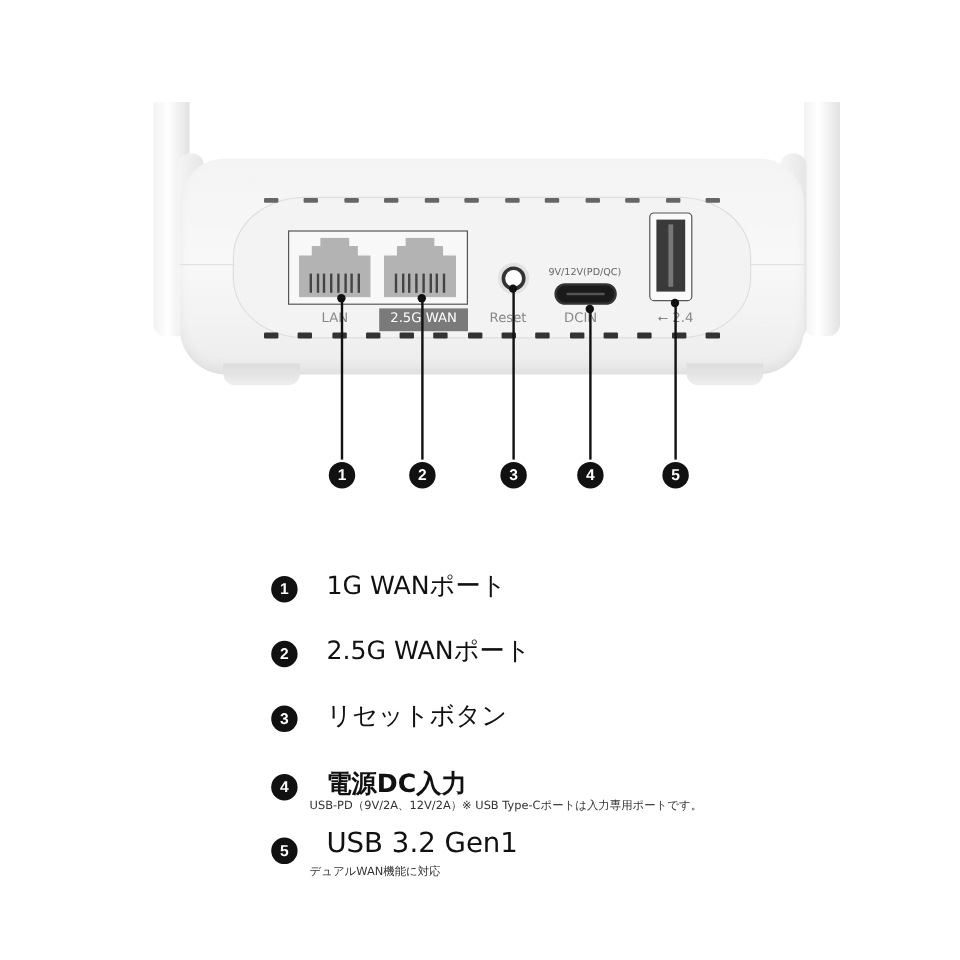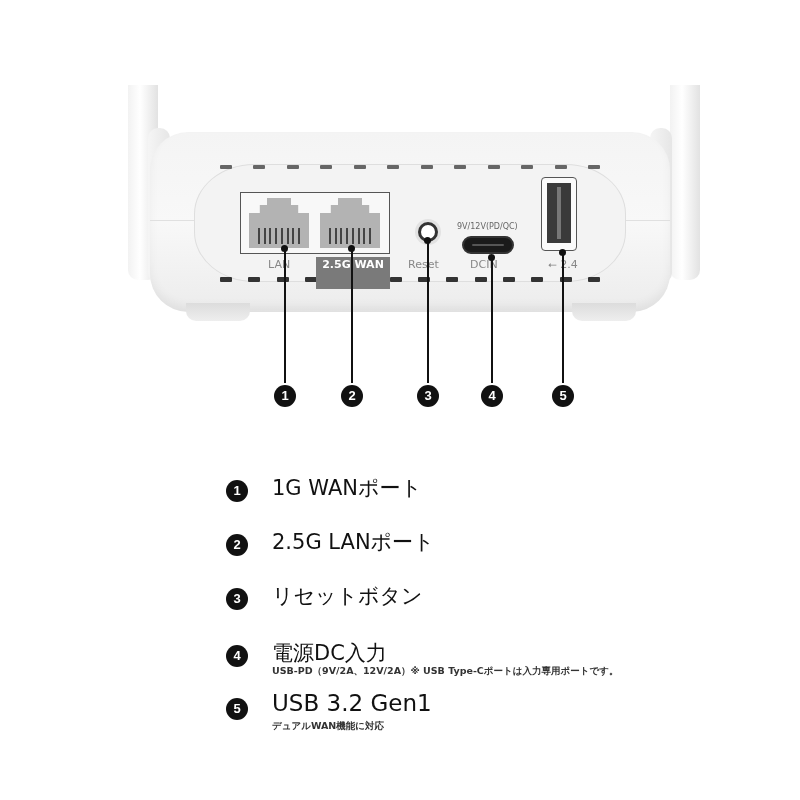--- a/index.html
+++ b/index.html
@@ -35,21 +35,21 @@
     .rj { position: absolute; top: 198px; width: 60px; height: 50px; background: #b3b3b3; clip-path: polygon(0 30%, 18% 30%, 18% 14%, 30% 14%, 30% 0, 70% 0, 70% 14%, 82% 14%, 82% 30%, 100% 30%, 100% 100%, 0 100%); }
     .rj.lan { left: 249px; }
     .rj.wan { left: 320px; }
     .rj-pins { position: absolute; top: 228px; width: 42px; height: 16px; display: flex; justify-content: space-between; }
     .rj-pins.lan { left: 258px; }
     .rj-pins.wan { left: 329px; }
     .rj-pins span { width: 2px; height: 16px; background: #444; }
 
     .port-label { position: absolute; font-size: 11px; color: #888; top: 258px; }
     .port-label.lan { left: 268px; }
-    .port-label.wan { left: 316px; width: 74px; height: 32px; top: 257px; background: #7a7a7a; color: #fff; text-align: center; line-height: 16px; font-size: 11px; font-weight: bold; }
+    .port-label.wan { left: 316px; width: 74px; height: 19px; top: 257px; background: #7a7a7a; color: #fff; text-align: center; line-height: 16px; font-size: 11px; }
     .port-label.reset { left: 408px; }
     .port-label.dcin { left: 470px; }
     .port-label.usb { left: 548px; }
 
     .reset-btn { position: absolute; left: 418px; top: 222px; width: 20px; height: 20px; border-radius: 50%; background: #ffffff; border: 3px solid #333; box-shadow: 0 0 0 3px #e2e2e2; }
 
     .pd-note { position: absolute; left: 457px; top: 222px; font-size: 8px; color: #666; text-align: right; }
     .usbc { position: absolute; left: 462px; top: 236px; width: 52px; height: 18px; border-radius: 9px; background: #1a1a1a; border: 2px solid #333; }
     .usbc::after { content: ""; position: absolute; left: 8px; top: 6px; width: 32px; height: 2px; background: #555; border-radius: 1px; }
 
@@ -59,22 +59,22 @@
 
     
     .lead { position: absolute; width: 1.5px; background: #111; }
     .lead-dot { position: absolute; width: 7px; height: 7px; border-radius: 50%; background: #111; }
     .badge { position: absolute; width: 22px; height: 22px; border-radius: 50%; background: #111; color: #fff; font-size: 13px; font-weight: bold; text-align: center; line-height: 22px; font-family: "Liberation Sans", sans-serif; }
 
     
     .legend-item { position: absolute; left: 226px; }
     .legend-item .badge { left: 0; top: 0; position: absolute; width: 22px; height: 22px; }
     .legend-title { position: absolute; left: 46px; top: -6px; font-size: 21px; color: #111; white-space: nowrap; font-family: "DejaVu Sans", sans-serif; }
-    .legend-title.bold { font-weight: normal; }
-    .legend-sub { position: absolute; left: 46px; top: 20px; font-size: 9.5px; color: #333; white-space: nowrap; font-weight: bold; }
+    .legend-title.bold { font-weight: bold; }
+    .legend-sub { position: absolute; left: 32px; top: 20px; font-size: 9.5px; color: #333; white-space: nowrap; }
   </style>
 </head>
 <body>
 
 <div class="stage">
 
   <div class="antenna left"></div>
   <div class="antenna right"></div>
   <div class="antenna-hinge left"></div>
   <div class="antenna-hinge right"></div>
@@ -169,21 +169,21 @@
   <div class="badge" style="left:417px; top:385px;">3</div>
   <div class="badge" style="left:481px; top:385px;">4</div>
   <div class="badge" style="left:552px; top:385px;">5</div>
 
   <div class="legend-item" style="top:480px;">
     <div class="badge">1</div>
     <div class="legend-title">1G WANポート</div>
   </div>
   <div class="legend-item" style="top:534px;">
     <div class="badge">2</div>
-    <div class="legend-title">2.5G LANポート</div>
+    <div class="legend-title">2.5G WANポート</div>
   </div>
   <div class="legend-item" style="top:588px;">
     <div class="badge">3</div>
     <div class="legend-title">リセットボタン</div>
   </div>
   <div class="legend-item" style="top:645px;">
     <div class="badge">4</div>
     <div class="legend-title bold">電源DC入力</div>
     <div class="legend-sub">USB-PD（9V/2A、12V/2A）※ USB Type-Cポートは入力専用ポートです。</div>
   </div>

